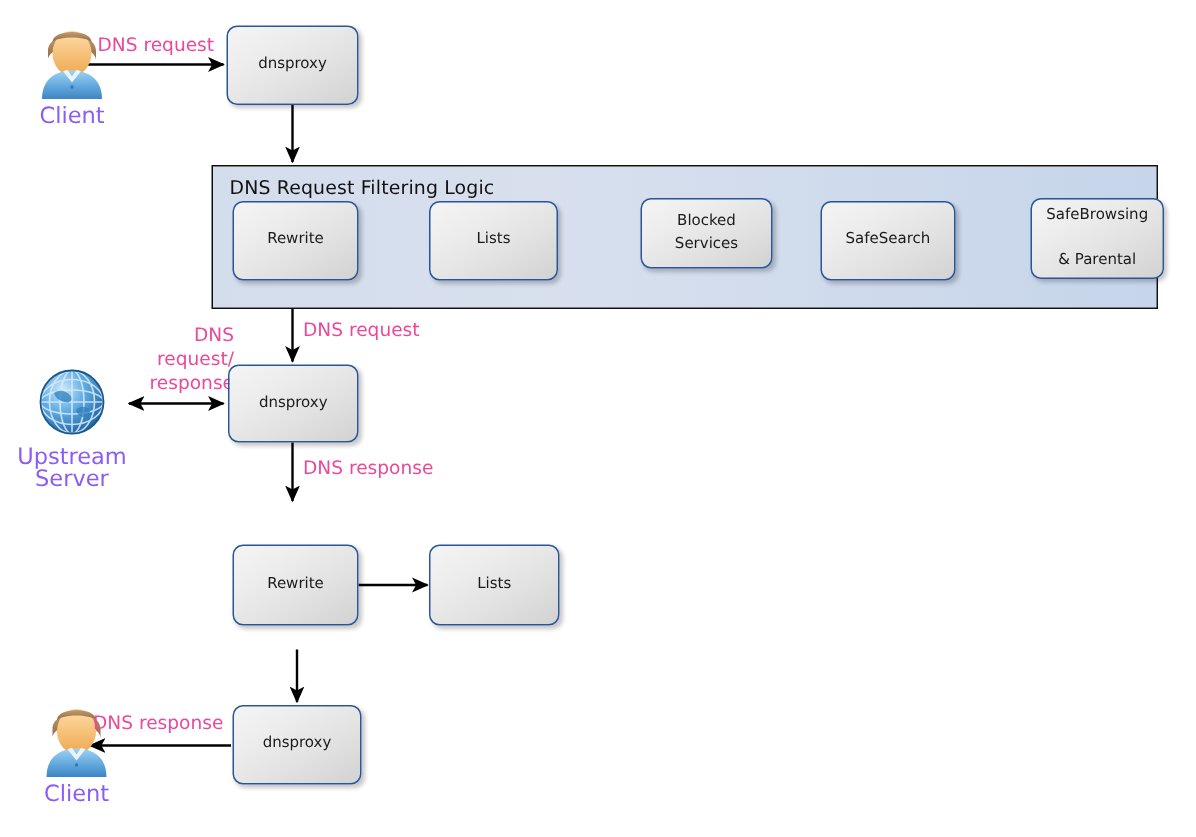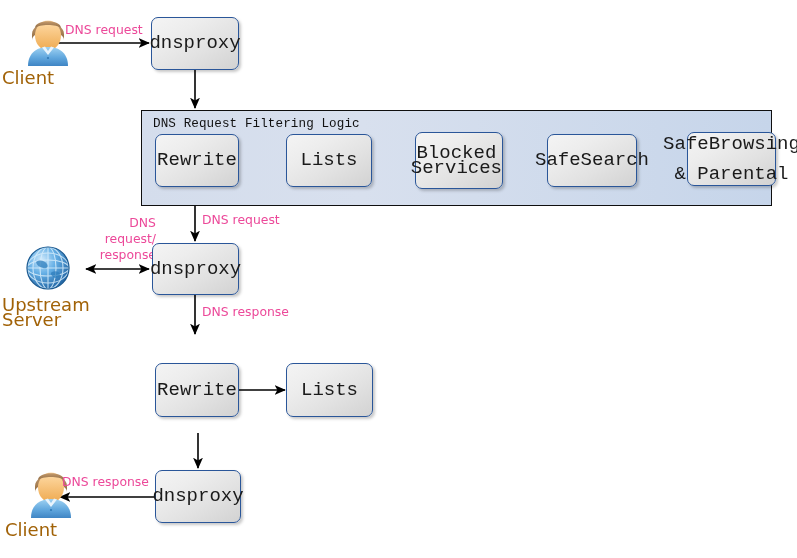--- a/index.html
+++ b/index.html
@@ -26,35 +26,34 @@
     font-size:12.6px;color:#111;white-space:nowrap;letter-spacing:.1px;
   }
 
   
   .box{
     background:linear-gradient(to bottom right,#f4f4f4 0%,#ededed 30%,#e2e2e2 62%,#d2d2d2 100%);
     border:1.6px solid #2a5699;
     border-radius:7px;
     display:flex;align-items:center;justify-content:center;
     text-align:center;
-    font-size:19px;line-height:14.5px;color:#1a1a1a;
+    font-size:10px;line-height:14.5px;color:#1a1a1a;
     box-shadow:2px 2px 3px rgba(0,0,0,.22);
-    font-family:Liberation Mono, monospace;
   }
   .box span{display:block;}
 
   
   .elabel{
     position:absolute;font-size:12.4px;color:#ec4899;white-space:nowrap;line-height:15px;
   }
   .elabel.multi{white-space:normal;text-align:center;line-height:16px;}
 
   
   .caption{
-    position:absolute;font-size:18px;color:#a16207;line-height:15px;width:92px;
+    position:absolute;font-size:15px;color:#8b5cf6;text-align:center;line-height:15px;width:92px;
   }
 
   
   .icon{position:absolute;}
 </style>
 </head>
 <body>
 
 <div id="canvas">
 
@@ -121,31 +120,31 @@
     <circle cx="27" cy="44" r="1.1" fill="#2f78b5"></circle>
   </svg>
   <div class="caption" style="left:2px;top:70px;">Client</div>
 
   <div class="elabel" style="left:65px;top:22px;">DNS request</div>
 
   <div class="abs box" style="left:151px;top:17px;width:88px;height:53px;">
     <span>dnsproxy</span>
   </div>
 
-  <div class="abs panel" style="left:141px;top:110px;width:631px;height:96px;font-family:Liberation Mono, monospace;">
+  <div class="abs panel" style="left:141px;top:110px;width:631px;height:96px;">
     <div class="panel-title">DNS Request Filtering Logic</div>
   </div>
 
   <div class="abs box" style="left:155px;top:134px;width:84px;height:53px;">
     <span>Rewrite</span>
   </div>
   <div class="abs box" style="left:286px;top:134px;width:86px;height:53px;">
     <span>Lists</span>
   </div>
-  <div class="abs box" style="left:415px;top:132px;width:88px;height:57px;justify-content:flex-end;">
+  <div class="abs box" style="left:427px;top:132px;width:88px;height:47px;">
     <span>
       <span style="display: block;">Blocked</span>
       <span style="display: block;">Services</span>
     </span>
   </div>
   <div class="abs box" style="left:547px;top:134px;width:90px;height:53px;">
     <span>SafeSearch</span>
   </div>
   <div class="abs box" style="left:687px;top:132px;width:89px;height:54px;">
     <span>

